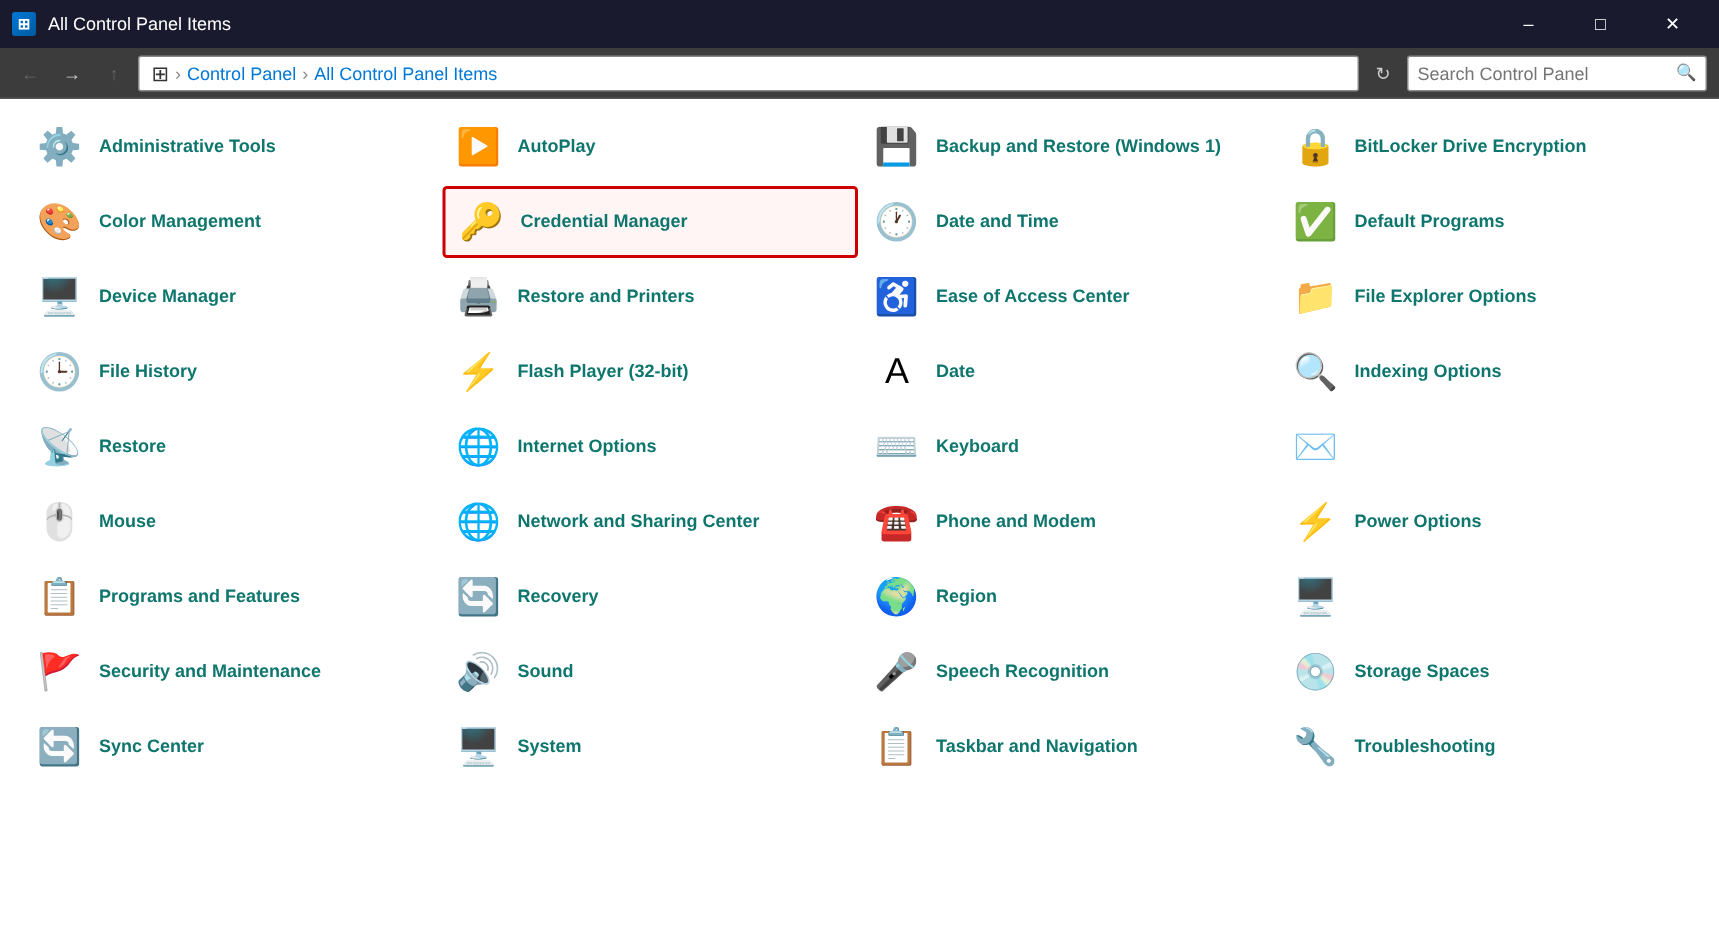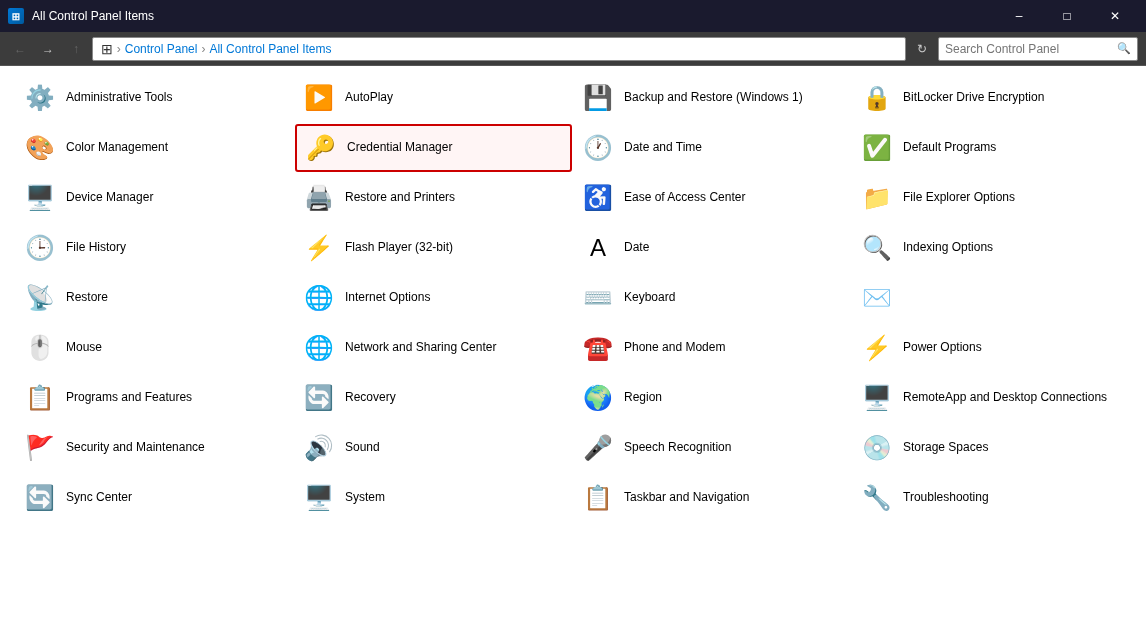--- a/index.html
+++ b/index.html
@@ -159,22 +159,23 @@
       background: #fff5f5;
     }
     .control-item .item-icon {
       width: 32px; height: 32px;
       flex-shrink: 0;
       display: flex; align-items: center; justify-content: center;
       font-size: 22px;
     }
     .control-item .item-label {
       font-size: 12px;
-      color: #000000;
+      color: #0f766e;
       line-height: 1.3;
+      font-weight: bold;
     }
 
     .items-grid-wrapper {
       position: relative;
       flex: 1;
       overflow: hidden;
     }
   </style>
 </head>
 <body>
@@ -317,21 +318,20 @@
         <div class="control-item">
     <div class="item-icon" style="font-size:24px;">🔄</div>
     <span class="item-label">Recovery</span>
   </div>
         <div class="control-item">
     <div class="item-icon" style="font-size:24px;">🌍</div>
     <span class="item-label">Region</span>
   </div>
         <div class="control-item">
     <div class="item-icon" style="font-size:24px;">🖥️</div>
-    <span class="item-label">RemoteApp and Desktop Connections</span>
   </div>
         <div class="control-item">
     <div class="item-icon" style="font-size:24px;">🚩</div>
     <span class="item-label">Security and Maintenance</span>
   </div>
         <div class="control-item">
     <div class="item-icon" style="font-size:24px;">🔊</div>
     <span class="item-label">Sound</span>
   </div>
         <div class="control-item">

